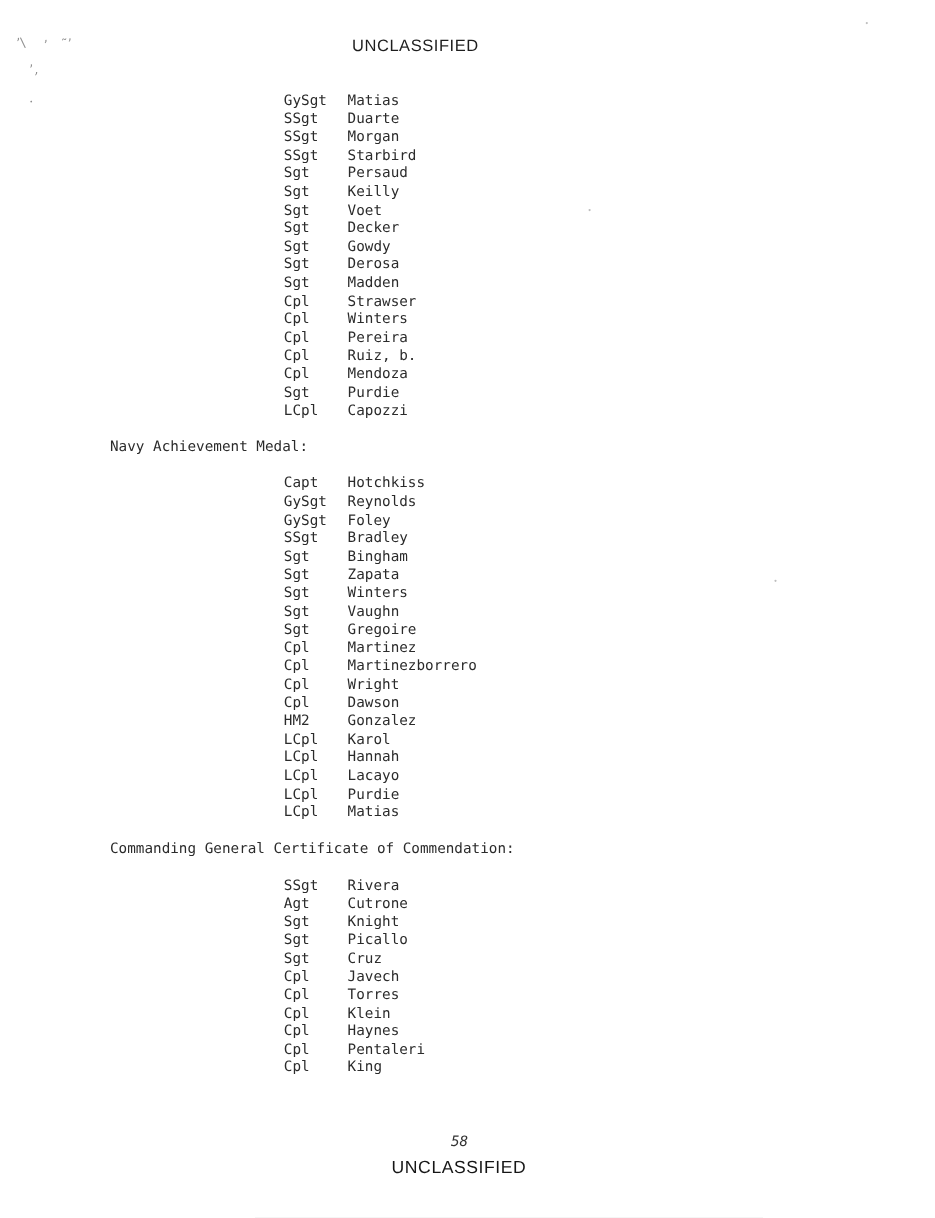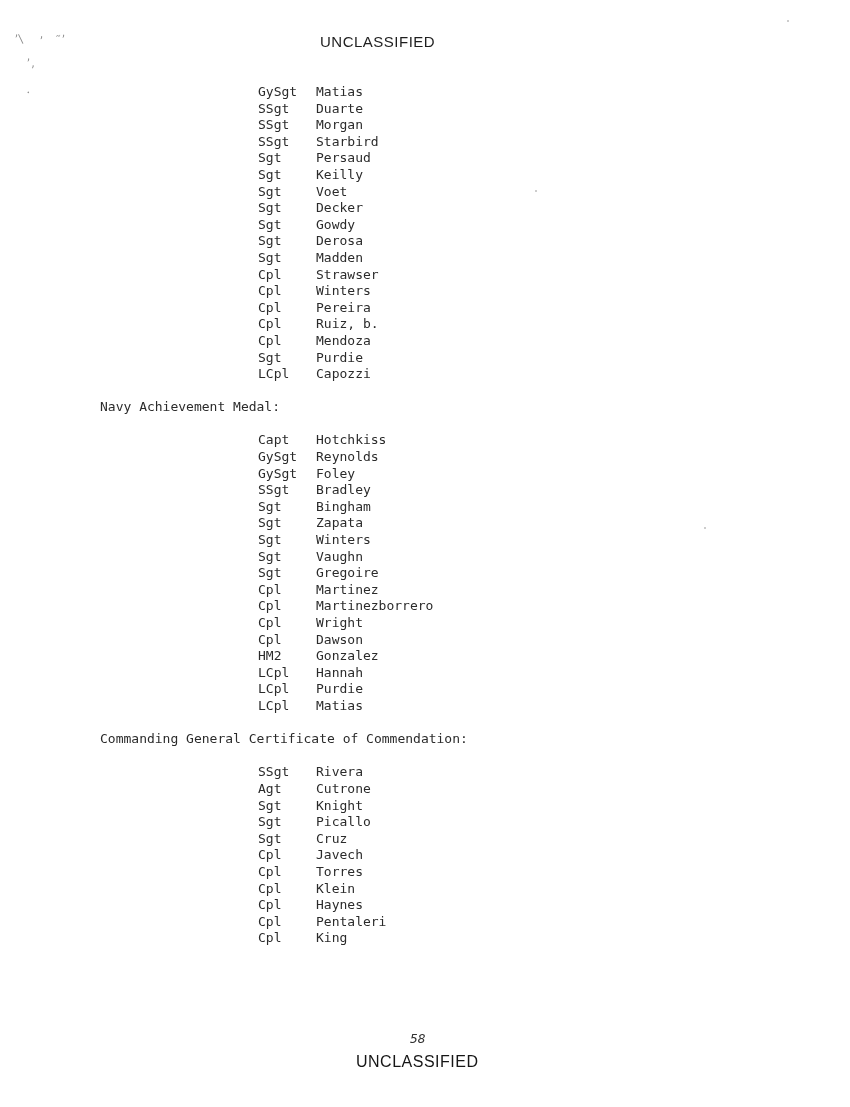--- a/index.html
+++ b/index.html
@@ -131,21 +131,23 @@
       <div class="row"><span class="rank">Sgt</span><span>Bingham</span></div>
       <div class="row"><span class="rank">Sgt</span><span>Zapata</span></div>
       <div class="row"><span class="rank">Sgt</span><span>Winters</span></div>
       <div class="row"><span class="rank">Sgt</span><span>Vaughn</span></div>
       <div class="row"><span class="rank">Sgt</span><span>Gregoire</span></div>
       <div class="row"><span class="rank">Cpl</span><span>Martinez</span></div>
       <div class="row"><span class="rank">Cpl</span><span>Martinezborrero</span></div>
       <div class="row"><span class="rank">Cpl</span><span>Wright</span></div>
       <div class="row"><span class="rank">Cpl</span><span>Dawson</span></div>
       <div class="row"><span class="rank">HM2</span><span>Gonzalez</span></div>
+      <div class="row"><span class="rank">LCpl</span><span>Karol</span></div>
       <div class="row"><span class="rank">LCpl</span><span>Hannah</span></div>
+      <div class="row"><span class="rank">LCpl</span><span>Lacayo</span></div>
       <div class="row"><span class="rank">LCpl</span><span>Purdie</span></div>
       <div class="row"><span class="rank">LCpl</span><span>Matias</span></div>
       <div class="section-heading">Commanding General Certificate of Commendation:</div>
       <div class="row"><span class="rank">SSgt</span><span>Rivera</span></div>
       <div class="row"><span class="rank">Agt</span><span>Cutrone</span></div>
       <div class="row"><span class="rank">Sgt</span><span>Knight</span></div>
       <div class="row"><span class="rank">Sgt</span><span>Picallo</span></div>
       <div class="row"><span class="rank">Sgt</span><span>Cruz</span></div>
       <div class="row"><span class="rank">Cpl</span><span>Javech</span></div>
       <div class="row"><span class="rank">Cpl</span><span>Torres</span></div>

